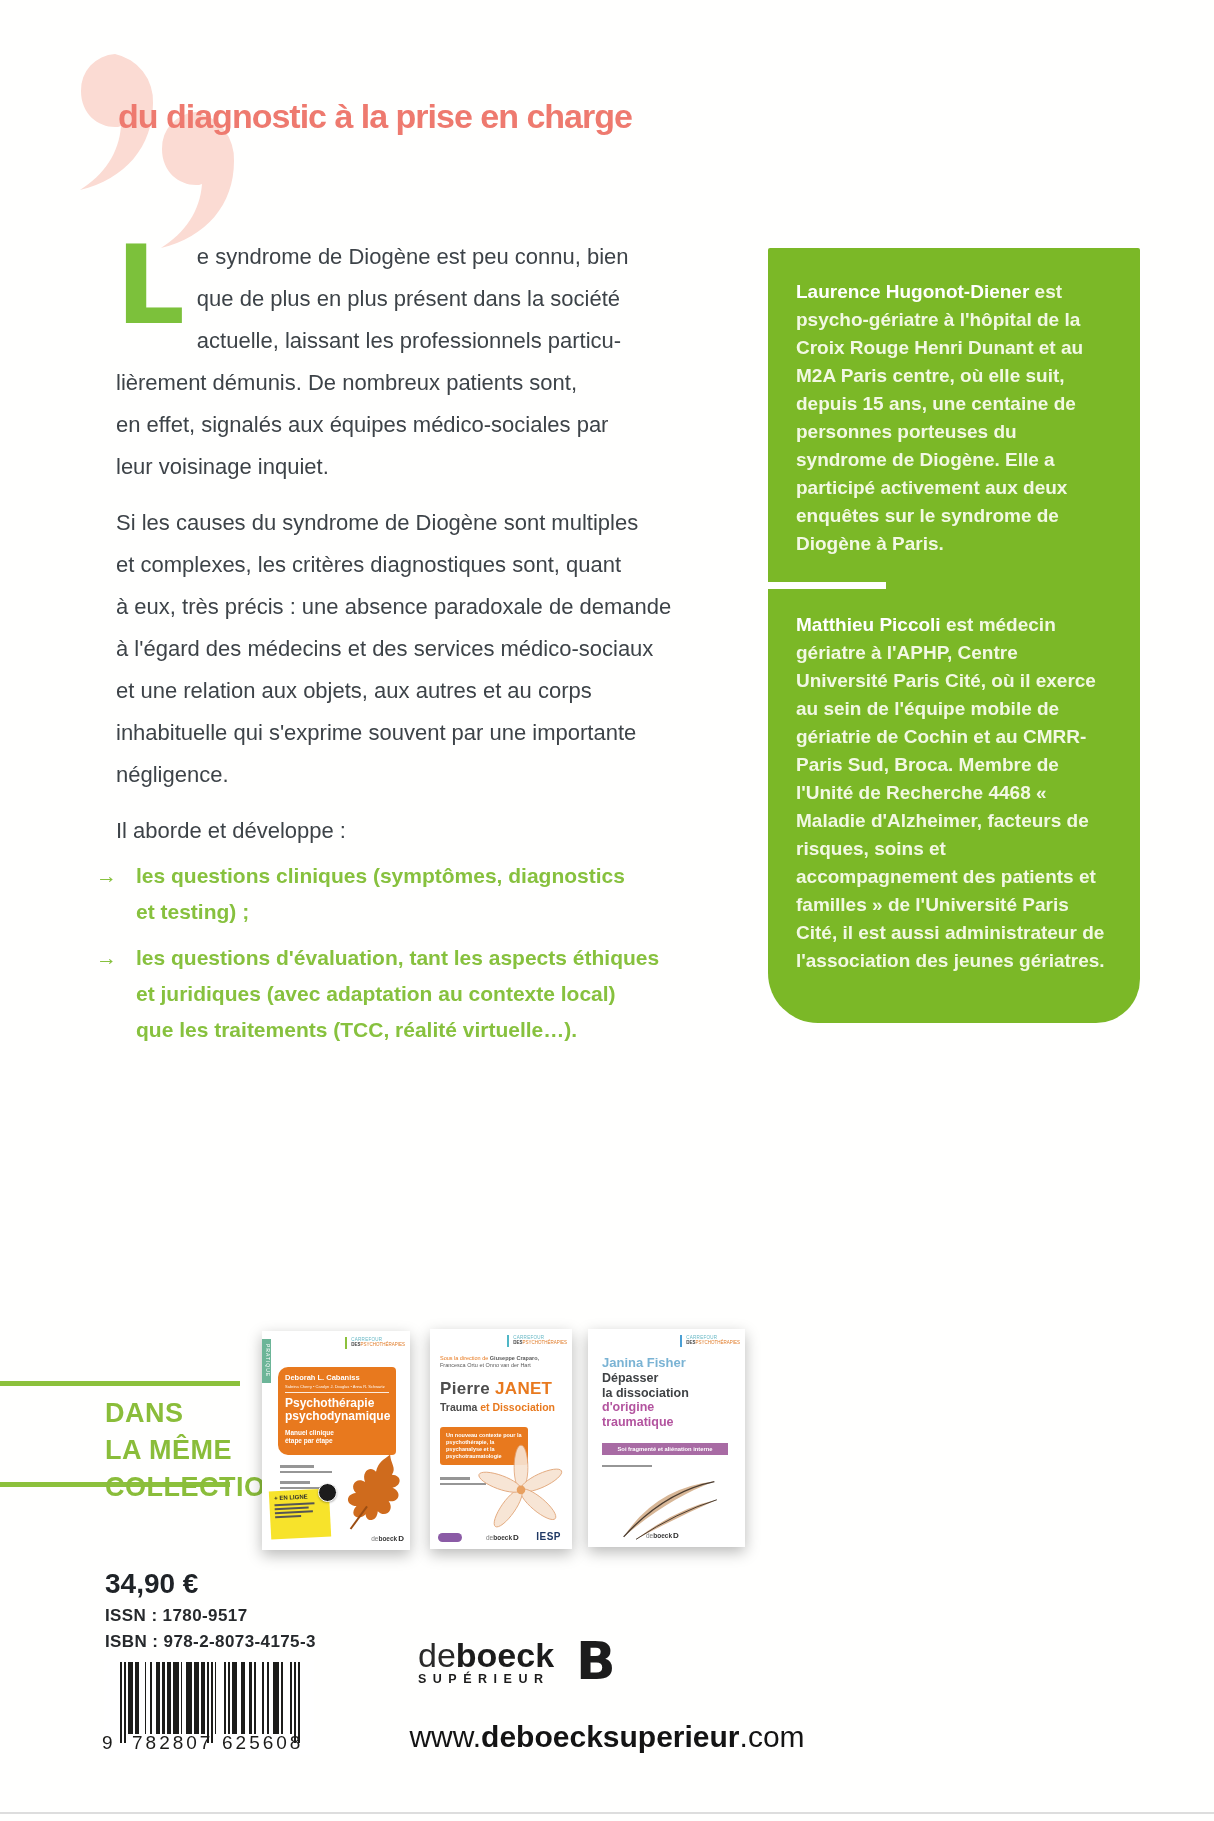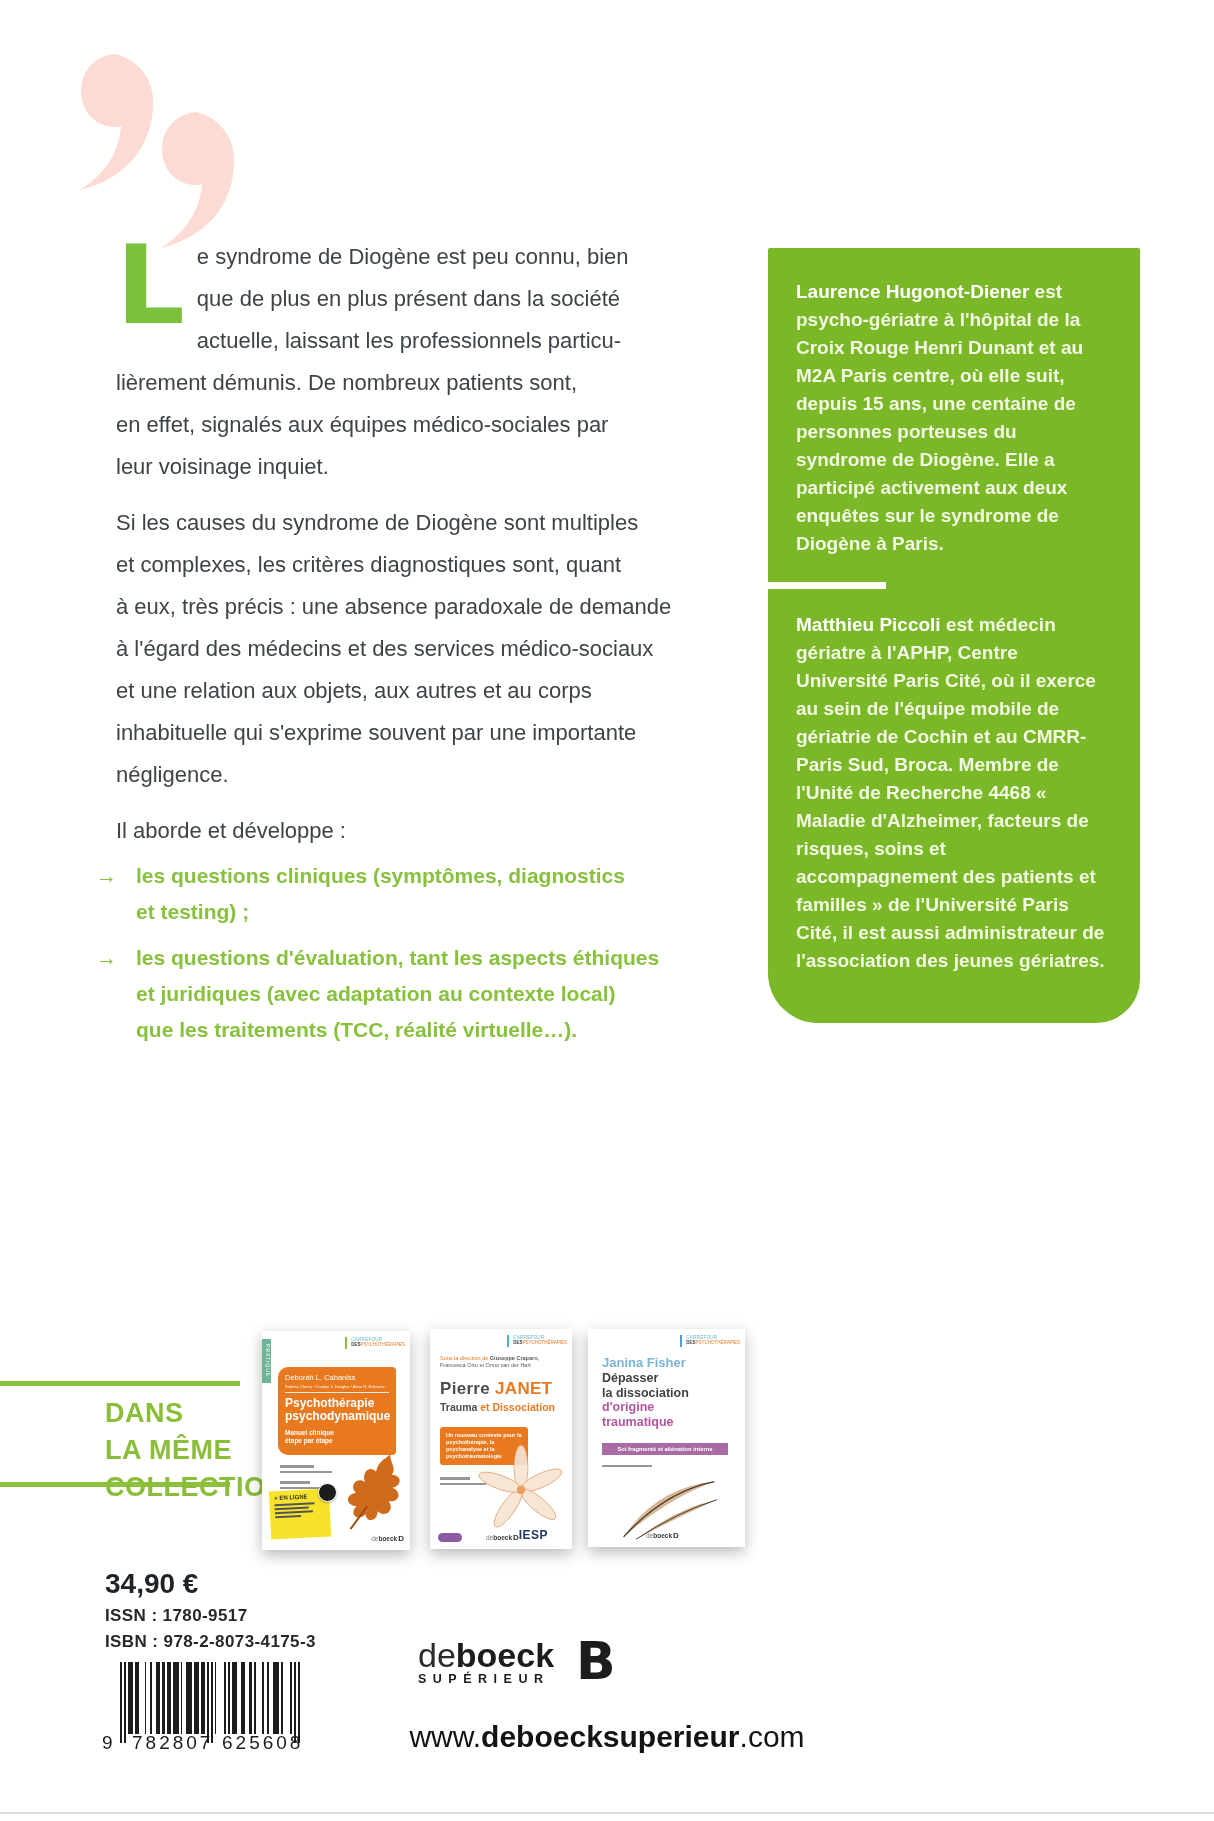--- a/index.html
+++ b/index.html
@@ -45,21 +45,21 @@
   .series .bar{position:absolute;left:-6px;top:0;width:2px;height:12px;}
   .series .s1{font-size:4.5px;letter-spacing:.3px;display:block;}
   .series .s2{font-size:4.5px;display:block;}
   .series .s2 b{color:#3c3c3c;}
   .tinybar{height:2.5px;background:#969696;margin-bottom:3px;}
 
   .c1-tab{position:absolute;left:0;top:8px;width:9px;height:44px;background:#6cb598;color:#fff;
           font-size:5px;letter-spacing:1px;writing-mode:vertical-rl;text-align:center;}
   .c1-orange{position:absolute;left:16px;top:36px;width:118px;height:88px;background:#e8791e;
              border-radius:10px 4px 4px 10px;box-sizing:border-box;padding:6px 7px;color:#fff;}
-  .c1-author{font-size:7.5px;font-weight:normal;}
+  .c1-author{font-size:7.5px;font-weight:bold;}
   .c1-coauthors{font-size:4px;margin-top:2px;opacity:.95;}
   .c1-hr{border:0;border-top:1px solid rgba(255,255,255,.85);margin:3px 0 4px 0;}
   .c1-title{font-size:12px;font-weight:bold;line-height:13px;}
   .c1-sub{font-size:6.5px;font-weight:bold;line-height:7.5px;margin-top:6px;}
   .c1-leaf{position:absolute;right:6px;top:118px;transform:rotate(24deg);}
   .c1-trans{position:absolute;left:18px;top:134px;width:60px;}
   .sticker{position:absolute;left:8px;bottom:12px;width:60px;height:48px;background:#f7e32b;
            transform:rotate(-3deg);padding:4px 5px;box-sizing:border-box;}
   .sticker .badge-label{font-size:6px;font-weight:bold;color:#2c2c2c;display:block;margin-bottom:3px;}
   .sticker .tinybar{height:1.5px;background:#555;width:40px;margin-bottom:2.5px;}
@@ -74,21 +74,21 @@
   .c2-title{position:absolute;left:10px;top:50px;font-size:17px;font-weight:bold;color:#4d4d4d;letter-spacing:.3px;}
   .c2-title .hl{color:#e8791e;}
   .c2-sub{position:absolute;left:10px;top:72px;font-size:10.5px;font-weight:bold;color:#4d4d4d;}
   .c2-sub .hl{color:#e8791e;font-weight:normal;}
   .c2-box{position:absolute;left:10px;top:98px;width:88px;background:#e8791e;border-radius:3px;
           color:#fff;font-size:5.5px;font-weight:bold;line-height:7px;padding:5px 6px;box-sizing:border-box;}
   .c2-trans{position:absolute;left:10px;top:148px;width:46px;}
   .c2-flower{position:absolute;left:48px;top:112px;}
   .c2-bottom{position:absolute;left:8px;right:8px;bottom:7px;height:10px;}
   .c2-pill{position:absolute;left:0;bottom:0;width:24px;height:9px;border-radius:5px;background:#8b5ba6;}
-  .c2-iesp{position:absolute;right:16px;bottom:0;font-size:12px;font-weight:bold;color:#1f3864;letter-spacing:.5px;}
+  .c2-iesp{position:absolute;right:3px;bottom:0;font-size:10px;font-weight:bold;color:#1f3864;letter-spacing:.5px;}
 
   .c3-author{position:absolute;left:14px;top:26px;font-size:13px;color:#7ab3d4;font-weight:bold;}
   .c3-title{position:absolute;left:14px;top:42px;font-size:12.5px;font-weight:bold;line-height:14.5px;color:#3f4245;}
   .c3-title .pu{color:#b3549f;}
   .c3-banner{position:absolute;left:14px;top:114px;width:122px;background:#a86ba4;color:#fff;
              font-size:5.8px;font-weight:bold;text-align:center;padding:3px 2px;}
   .c3-trans{position:absolute;left:14px;top:136px;width:52px;}
   .c3-leaf{position:absolute;left:22px;top:146px;}
 
   
@@ -120,20 +120,21 @@
 <div class="page">
 
   <svg class="quote-svg" width="158" height="230" viewBox="0 0 158 230">
     <g fill="#fbdbd3">
       <path d="M37 2 A36 36 0 0 0 3 39 C3 62 20 75 37 75 C39 75 41 75 43 74 C41 101 26 123 2 138 C47 127 75 95 75 51 A48 48 0 0 0 37 2 Z"></path>
       <path d="M118 60 A36 36 0 0 0 84 97 C84 120 101 133 118 133 C120 133 122 133 124 132 C122 159 107 181 83 196 C128 185 156 153 156 109 A48 48 0 0 0 118 60 Z"></path>
     </g>
   </svg>
 
   <div class="heading">
+    <div>du diagnostic à la prise en charge</div>
   </div>
 
   <div class="intro">
     <p><span class="dropcap">L</span><span>e syndrome de Diogène est peu connu, bien
 que de plus en plus présent dans la société
 actuelle, laissant les professionnels particu-
 lièrement démunis. De nombreux patients sont,
 en effet, signalés aux équipes médico-sociales par
 leur voisinage inquiet.</span></p>
     <p>Si les causes du syndrome de Diogène sont multiples

